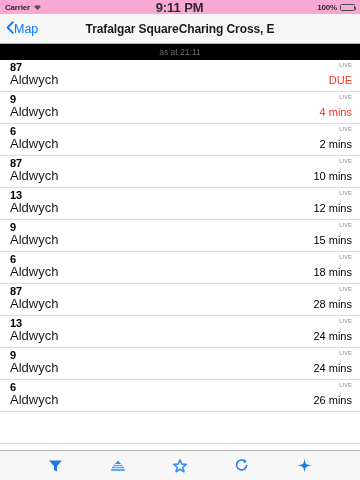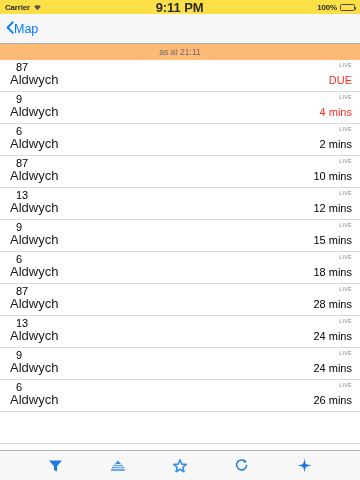--- a/index.html
+++ b/index.html
@@ -7,21 +7,21 @@
     width:360px; height:480px;
     font-family:"Liberation Sans", sans-serif;
     background:#ffffff;
     overflow:hidden;
     -webkit-font-smoothing:antialiased;
   }
 
   
   .statusbar {
     height:14px;
-    background:#fde047;
+    background:#f9a8d4;
     display:flex;
     align-items:center;
     justify-content:space-between;
     padding:0 5px;
     font-size:8px;
     color:#2b2b2b;
   }
   .sb-left, .sb-right { display:flex; align-items:center; gap:3px; }
   .sb-center { font-weight:bold; font-size:13px; letter-spacing:-0.1px; }
   .carrier { font-weight:bold; letter-spacing:-0.2px; }
@@ -61,21 +61,21 @@
     text-align:center;
     font-size:12px;
     font-weight:bold;
     color:#1a1a1a;
     letter-spacing:-0.1px;
   }
 
   
   .section-header {
     height:16px;
-    background:#fdba74;
+    background:#000000;
     display:flex;
     align-items:center;
     justify-content:center;
     font-size:8.5px;
     color:#6d6d72;
   }
 
   
   .list {
     background:#ffffff;
@@ -85,24 +85,25 @@
   .row {
     height:32px;
     position:relative;
     border-bottom:1px solid #dcdcdc;
     padding:0 8px 0 4px;
   }
   .row.empty { height:32px; }
 
   .r-route {
     position:absolute;
-    left:16px; top:1px;
+    left:10px; top:1px;
     font-size:11px;
     color:#000;
     line-height:13px;
+    font-weight:bold;
   }
   .r-dest {
     position:absolute;
     left:10px; top:14px;
     font-size:13px;
     color:#1a1a1a;
     line-height:12px;
   }
   .r-live {
     position:absolute;
@@ -166,20 +167,21 @@
 
 <div class="navbar">
   <div class="back-btn">
     <span class="chev">
       <svg width="8" height="13" viewBox="0 0 8 13">
         <path d="M6.8 1.2 L1.6 6.5 L6.8 11.8" fill="none" stroke="#007aff" stroke-width="1.8" stroke-linecap="round" stroke-linejoin="round"></path>
       </svg>
     </span>
     <span>Map</span>
   </div>
+  <div class="nav-title">Trafalgar SquareCharing Cross, E</div>
 </div>
 
 <div class="section-header">as at 21:11</div>
 
 <div class="list" id="departure-list">
     <div class="row">
       <div class="r-route">87</div>
       <div class="r-dest">Aldwych</div>
       <div class="r-live">LIVE</div>
       <div class="r-time due">DUE</div>

